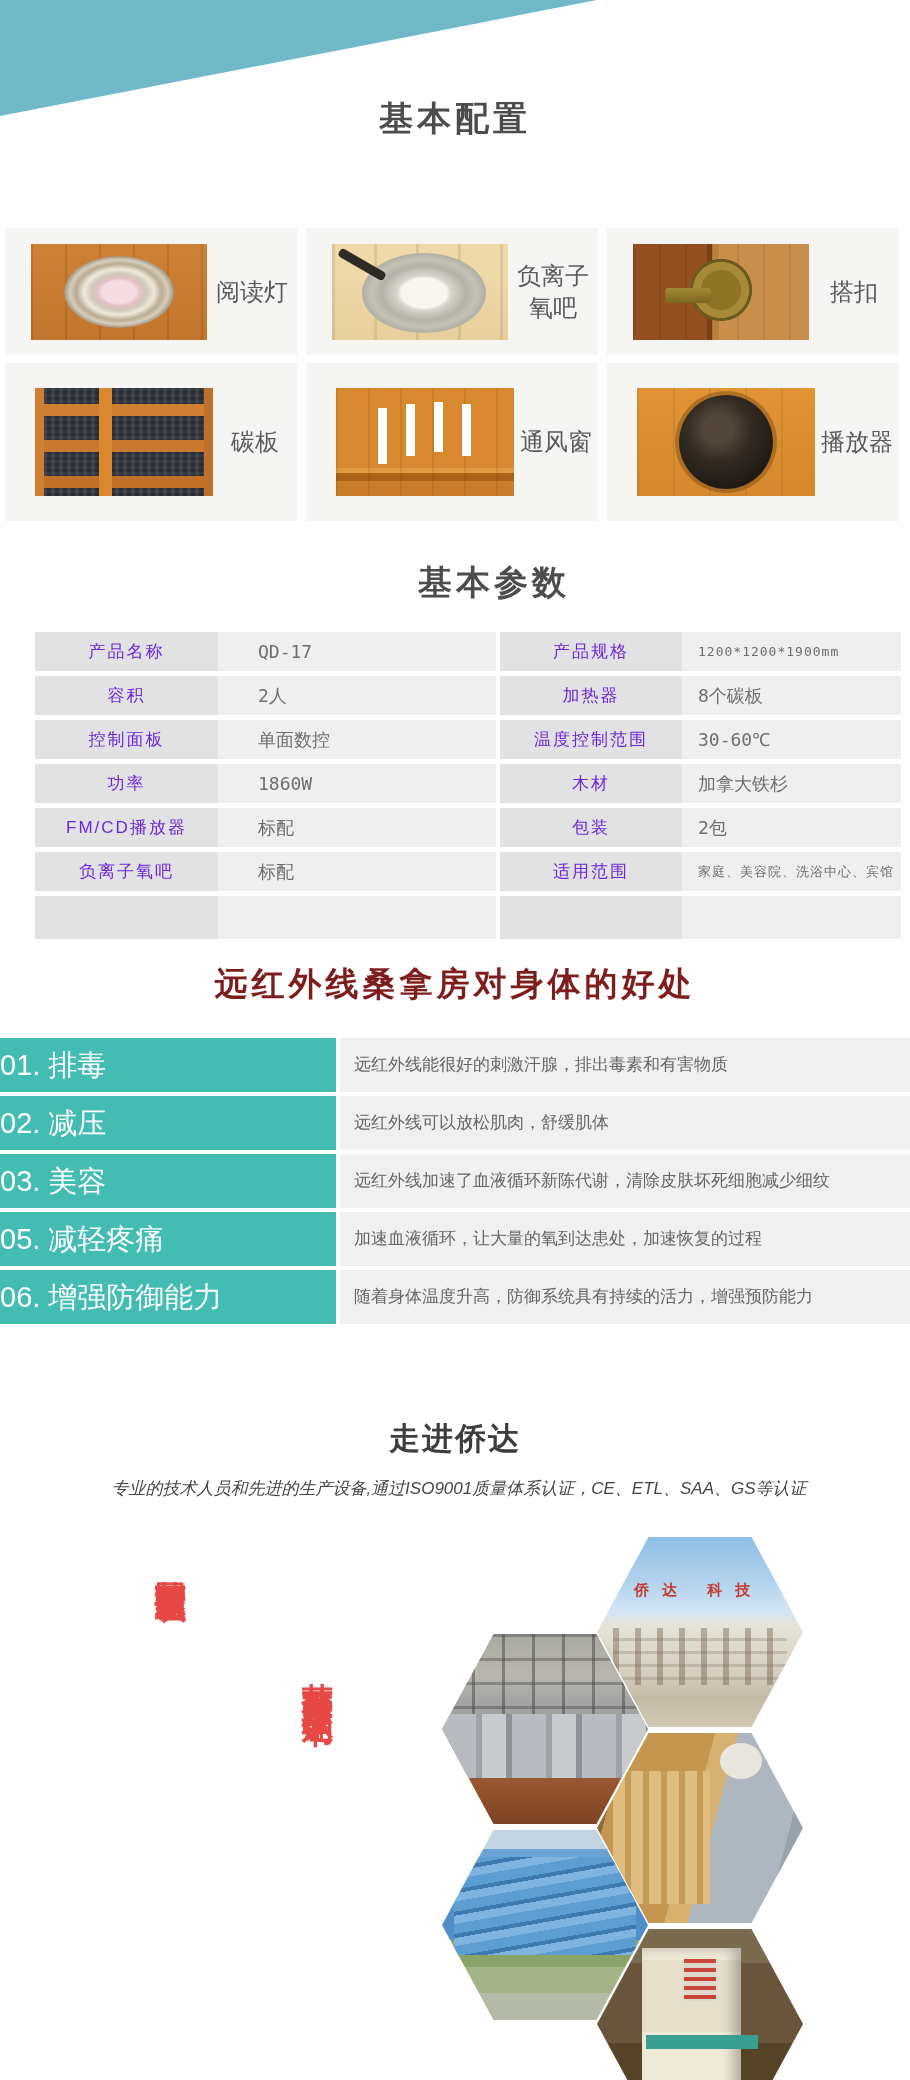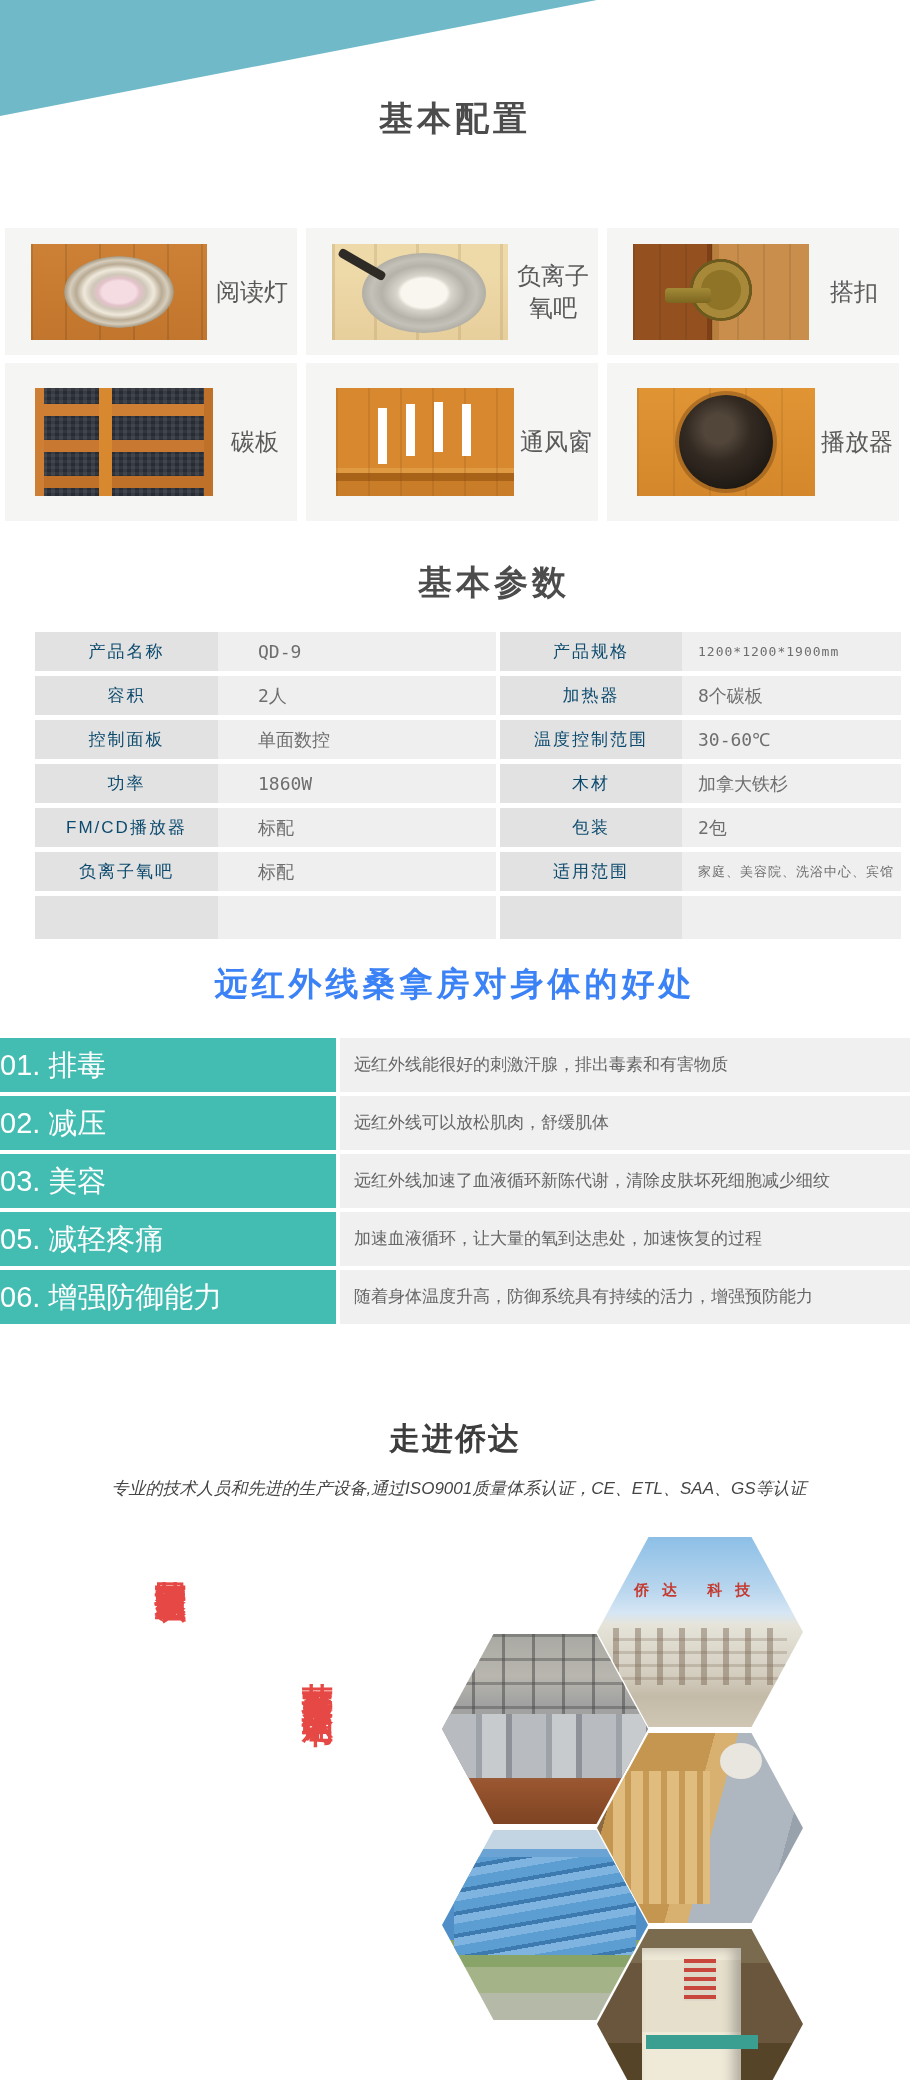--- a/index.html
+++ b/index.html
@@ -7,21 +7,21 @@
         font-family:"Liberation Sans","DejaVu Sans",sans-serif;}
 
   
   .tri{position:absolute;left:0;top:0;width:597px;height:116px;background:#6fb9c9;
        clip-path:polygon(0 0,100% 0,0 100%);}
 
   
   .sec-title{position:absolute;left:0;width:910px;text-align:center;font-weight:bold;color:#4c4c4c;}
   .t1{top:96px;font-size:34px;letter-spacing:4px;}
   .t2{top:560px;font-size:34px;letter-spacing:4px;margin-left:39px;}
-  .t3{top:962px;font-size:33px;letter-spacing:4px;color:#3b82f6;}
+  .t3{top:962px;font-size:33px;letter-spacing:4px;color:#7f1d1d;}
   .t4{top:1418px;font-size:31px;letter-spacing:2px;color:#3d3d3d;}
   .para{position:absolute;top:1477px;left:4px;width:910px;text-align:center;
         font-size:17px;color:#454545;font-style:italic;}
 
   
   .features{position:absolute;left:5px;top:228px;width:895px;display:grid;
             grid-template-columns:292px 292px 292px;grid-template-rows:127px 158px;
             column-gap:9px;row-gap:8px;}
   .fcell{background:#f5f5f4;display:flex;align-items:center;}
   .flabel{flex:1;text-align:center;font-size:24px;color:#5a5a5a;}
@@ -80,21 +80,21 @@
      linear-gradient(180deg,#e09434 0,#d5882b 100%);}
   .img-player::before{content:"";position:absolute;left:50%;top:50%;transform:translate(-50%,-50%);
      width:94px;height:94px;border-radius:50%;
      background:radial-gradient(circle at 42% 36%,#52463a 0 18%,#332a22 40%,#1f1914 75%,#15100c 100%);
      box-shadow:0 0 0 4px rgba(120,70,20,.45);}
 
   
   .spec-table{position:absolute;left:35px;top:632px;width:866px;}
   .srow{display:flex;height:39px;margin-bottom:5px;}
   .srow.empty{height:43px;}
-  .c1,.c3{background:#e2e2e2;text-align:center;line-height:39px;font-size:17px;color:#0c4a6e;
+  .c1,.c3{background:#e2e2e2;text-align:center;line-height:39px;font-size:17px;color:#6d28d9;
           letter-spacing:2px;overflow:hidden;white-space:nowrap;}
   .c1{width:183px;}
   .c3{width:182px;}
   .c2,.c4{background:#efefef;line-height:39px;font-size:18px;color:#6e6e6e;
           font-family:"DejaVu Sans Mono","Liberation Mono",monospace;
           overflow:hidden;white-space:nowrap;box-sizing:border-box;}
   .c2{width:278px;padding-left:40px;}
   .c4{flex:1;padding-left:16px;}
   .c4.small{font-size:13px;letter-spacing:1px;}
   .sgap{width:4px;background:#fff;flex:none;}
@@ -187,21 +187,21 @@
     <div class="fimg img-player r2"></div>
     <div class="flabel">播放器</div>
   </div>
     </div>
 
   <div class="sec-title t2">基本参数</div>
 
   <div class="spec-table">
       <div class="srow">
     <div class="c1">产品名称</div>
-    <div class="c2">QD-9</div>
+    <div class="c2">QD-17</div>
     <div class="sgap"></div>
     <div class="c3">产品规格</div>
     <div class="c4 small">1200*1200*1900mm</div>
   </div>
       <div class="srow">
     <div class="c1">容积</div>
     <div class="c2">2人</div>
     <div class="sgap"></div>
     <div class="c3">加热器</div>
     <div class="c4">8个碳板</div>

